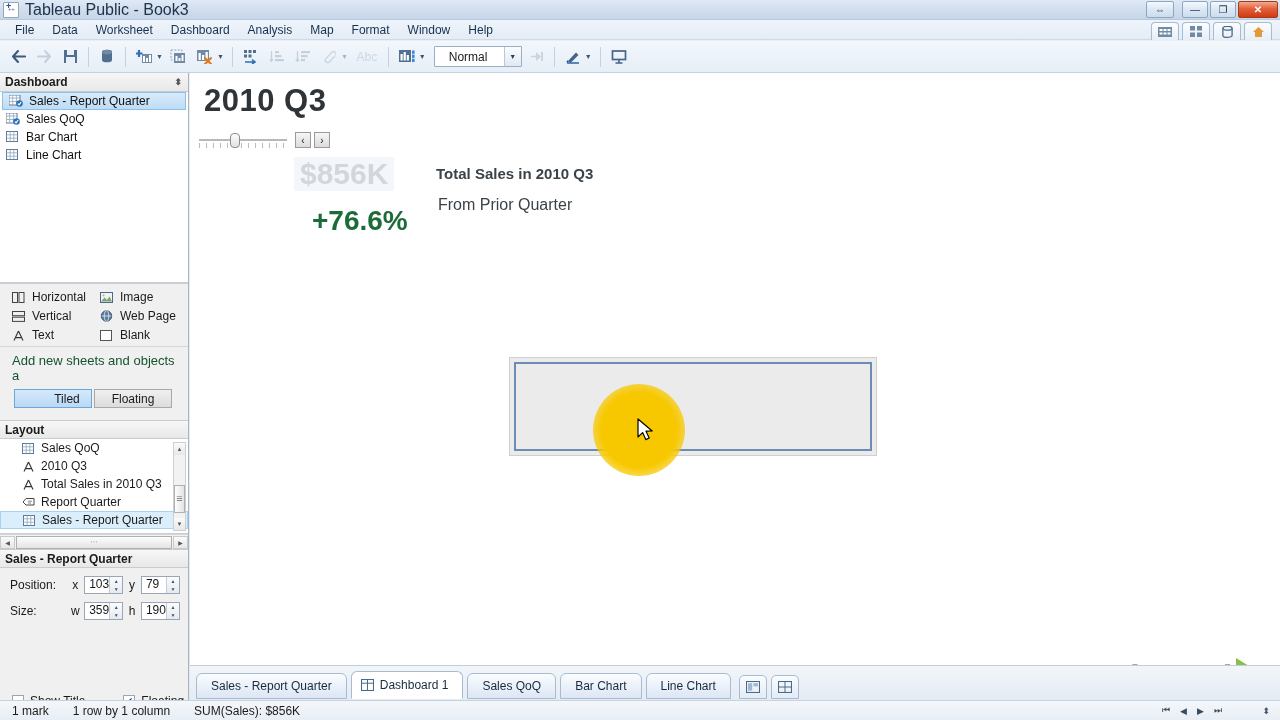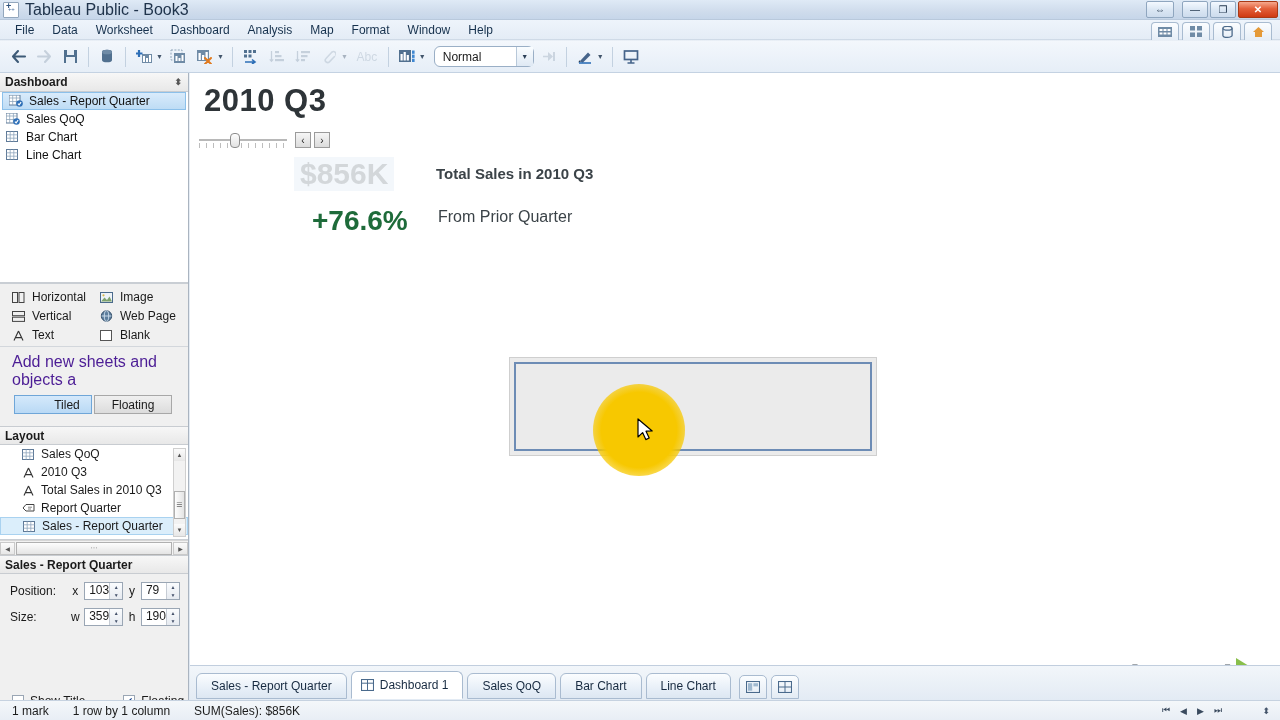--- a/index.html
+++ b/index.html
@@ -72,23 +72,23 @@
   }
   .tbtn {
     width:24px; height:24px; display:flex; align-items:center; justify-content:center;
     border:1px solid transparent; border-radius:2px; position:relative;
   }
   .tbtn svg { display:block; }
   .tbtn.dis { opacity:.35; }
   .tsep { width:1px; height:20px; background:#c3d1e0; margin:0 4px; }
   .caret { font-size:7px; color:#42556b; margin-left:-2px; padding-right:2px; }
   .tselect {
-    width:100px; height:21px; border:1px solid #9aafc6; background:#fff;
-    display:flex; align-items:center; padding-left:8px; font-size:12px;
-    position:relative; border-radius:6px; margin-left:4px;
+    width:88px; height:21px; border:1px solid #9aafc6; background:#fff;
+    display:flex; align-items:center; padding-left:14px; font-size:12px;
+    position:relative; border-radius:1px; margin-left:4px;
   }
   .tselect .arr {
     position:absolute; right:0; top:0; bottom:0; width:17px;
     background:linear-gradient(180deg,#fafdff,#dfe9f4);
     border-left:1px solid #b8c8d9; display:flex; align-items:center; justify-content:center;
     font-size:7px; color:#2b3f57;
   }
 
   
   .topright-tabs { position:absolute; right:8px; top:22px; display:flex; gap:3px; }
@@ -128,21 +128,21 @@
     background:linear-gradient(180deg,#d9ebfb,#bedcf5);
     border:1px solid #8cc0ea; height:18px; margin:0 2px;
   }
   .objgrid {
     border-top:1px solid #c9ced4;
     padding:6px 8px 4px 12px;
     display:grid; grid-template-columns: 88px auto; row-gap:5px;
     font-size:12px;
   }
   .objitem { display:flex; align-items:center; gap:7px; }
-  .addnote { padding:6px 8px 4px 12px; font-size:16px; color:#4c1d95; border-top:1px solid #d3d7dc;}
+  .addnote { padding:6px 8px 4px 12px; font-size:13px; color:#14532d; border-top:1px solid #d3d7dc;}
   .tf-wrap { display:flex; padding:2px 8px 8px 14px; gap:2px; }
   .tfbtn {
     width:78px; height:19px; border:1px solid #8aa9c6;
     display:flex; align-items:center; justify-content:center; font-size:12px;
   }
   .tfbtn.on { background:linear-gradient(180deg,#d5e9fb,#b9d9f5); border-color:#6fa6d8;padding-left:28px; }
   .tfbtn.off { background:linear-gradient(180deg,#f0f0f0,#dcdcdc); border-color:#a8a8a8; }
 
   .layout-list { background:#fff; border-bottom:1px solid #c9ced4; position:relative; height:95px; }
   .lrow { height:18px; display:flex; align-items:center; gap:6px; padding-left:22px; font-size:12px; }
@@ -708,21 +708,21 @@
       <div class="qs-ticks"></div>
       <div class="qs-thumb"></div>
       <div class="qs-btn" style="left:100px">‹</div>
       <div class="qs-btn" style="left:119px">›</div>
     </div>
 
     <div class="kpi-value" style="left:104px; top:84px;">$856K</div>
     <div class="kpi-label bold" style="left:246px; top:92px;">Total Sales in 2010 Q3</div>
 
     <div class="kpi-pct" style="left:122px; top:132px;">+76.6%</div>
-    <div class="kpi-label" style="left:248px; top:135px;">From Prior Quarter</div>
+    <div class="kpi-label" style="left:248px; top:123px;">From Prior Quarter</div>
 
     <div class="selobj">
       <div class="selobj-inner"></div>
     </div>
 
     <div class="cursor-glow"></div>
     <div class="mouse-cursor">
       <svg width="22" height="28" viewBox="0 0 22 28">
         <path d="M1 1 L1 19 L5.6 14.6 L8.8 21.6 L12.2 20 L9 13.2 L15.2 13 Z" fill="#ffffff" stroke="#000000" stroke-width="1.2" stroke-linejoin="round"></path>
       </svg>

